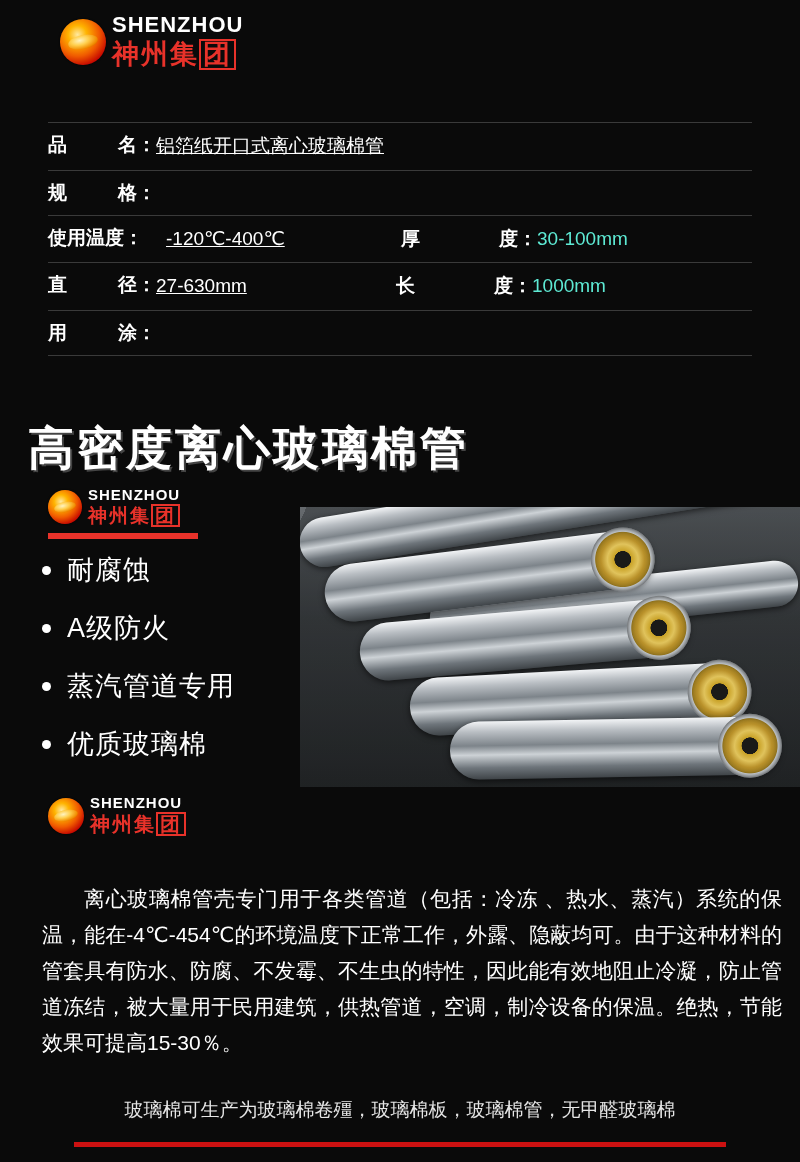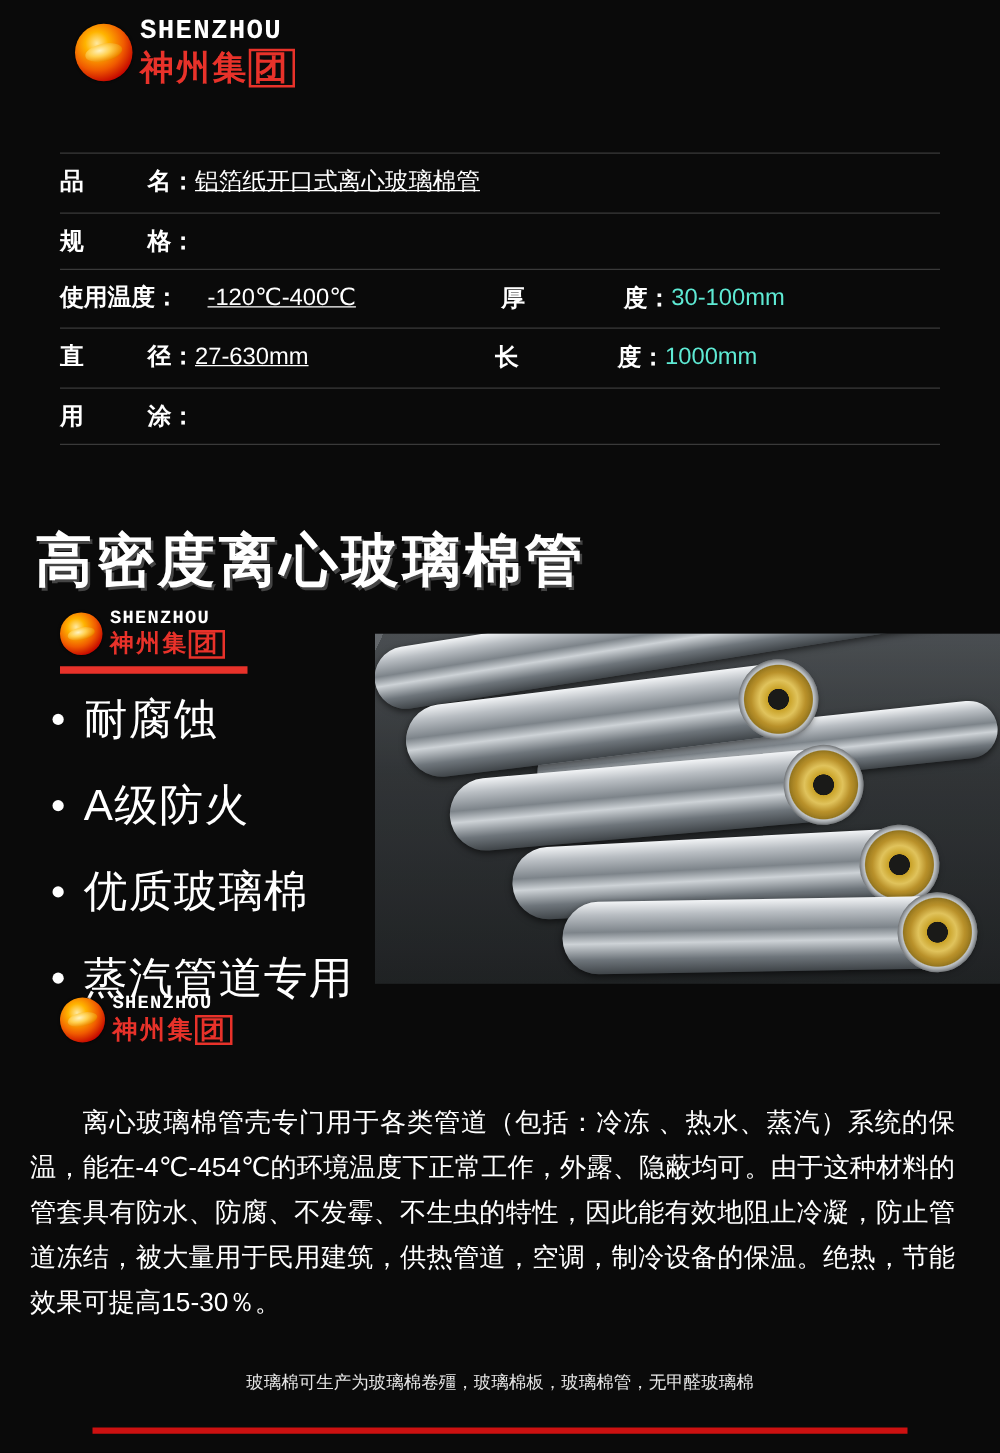--- a/index.html
+++ b/index.html
@@ -22,21 +22,21 @@
   }
   .logo-mark::after{
     content:"";position:absolute;left:8px;top:16px;width:30px;height:14px;
     border-radius:50%;
     background:radial-gradient(ellipse at 40% 35%, #fff3c0 0%, #ffcf4d 35%, #f08a00 70%, #b23200 100%);
     transform:rotate(-12deg);
   }
   .logo-text{display:flex;flex-direction:column;line-height:1;}
   .logo-en{
     font-size:22px;font-weight:bold;color:#fff;letter-spacing:1px;
-    font-family:Liberation Mono, monospace;
+    font-family:Liberation Sans, sans-serif;
   }
   .logo-cn{
     font-size:27px;font-weight:bold;color:#e8322a;margin-top:3px;letter-spacing:2px;
   }
   .logo-cn .boxed{
     display:inline-block;border:2px solid #e8322a;padding:0 2px;line-height:1;
   }
   .header{position:absolute;left:60px;top:14px;}
 
   
@@ -73,21 +73,21 @@
   .logo-small{position:absolute;left:48px;top:0;}
   .logo-small .logo-mark{width:34px;height:34px;}
   .logo-small .logo-mark::after{left:6px;top:12px;width:22px;height:10px;}
   .logo-small .logo-en{font-size:15px;}
   .logo-small .logo-cn{font-size:19px;margin-top:2px;}
   .redbar{position:absolute;left:48px;top:46px;width:150px;height:6px;background:#e8322a;}
 
   .bullets{position:absolute;left:42px;top:65px;}
   .bullet{display:flex;align-items:center;margin-bottom:22px;}
   .dot{width:9px;height:9px;border-radius:50%;background:#fff;margin-right:16px;flex:0 0 auto;}
-  .bullet-text{font-size:35px;color:#fff;letter-spacing:1px;}
+  .bullet-text{font-size:27px;color:#fff;letter-spacing:1px;}
 
   .photo{
     position:absolute;left:300px;top:20px;width:500px;height:280px;
     background:
       linear-gradient(115deg, rgba(255,255,255,.07) 0 6px, rgba(0,0,0,.18) 6px 12px),
       linear-gradient(180deg,#5a5f63 0%,#3b3f42 40%,#26292b 100%);
     overflow:hidden;
   }
   .pipe{
     position:absolute;height:58px;border-radius:30px;
@@ -109,27 +109,27 @@
 
   
   .sec2{position:absolute;left:0;top:795px;width:800px;}
   .logo-small2{position:absolute;left:48px;top:0;}
   .logo-small2 .logo-mark{width:36px;height:36px;}
   .logo-small2 .logo-mark::after{left:6px;top:12px;width:24px;height:11px;}
   .logo-small2 .logo-en{font-size:15px;}
   .logo-small2 .logo-cn{font-size:20px;margin-top:2px;}
 
   .paragraph{
-    position:absolute;left:24px;top:86px;width:740px;
+    position:absolute;left:42px;top:86px;width:740px;
     font-size:21px;line-height:1.72;color:#fff;text-indent:2em;text-align:justify;
   }
 
   .footnote{
     position:absolute;left:0;top:1097px;width:800px;text-align:center;
-    font-size:14px;color:#e6e6e6;
+    font-size:19px;color:#e6e6e6;
   }
   .footline{position:absolute;left:74px;top:1142px;width:652px;height:5px;background:#cc1111;}
 </style>
 </head>
 <body>
 
 <div class="page">
 
   <div class="header">
     <div class="logo">
@@ -219,25 +219,25 @@
       <div class="bullet">
         <span class="dot"></span>
         <span class="bullet-text">耐腐蚀</span>
       </div>
       <div class="bullet">
         <span class="dot"></span>
         <span class="bullet-text">A级防火</span>
       </div>
       <div class="bullet">
         <span class="dot"></span>
+        <span class="bullet-text">蒸汽管道专用</span>
+      </div>
+      <div class="bullet">
+        <span class="dot"></span>
         <span class="bullet-text">优质玻璃棉</span>
-      </div>
-      <div class="bullet">
-        <span class="dot"></span>
-        <span class="bullet-text">蒸汽管道专用</span>
       </div>
     </div>
 
     <div class="photo">
       <div class="pipe top1"></div>
       <div class="pipe top2"></div>
       <div class="pipe p1">
           <span class="ins"></span>
         </div>
       <div class="pipe p2">

